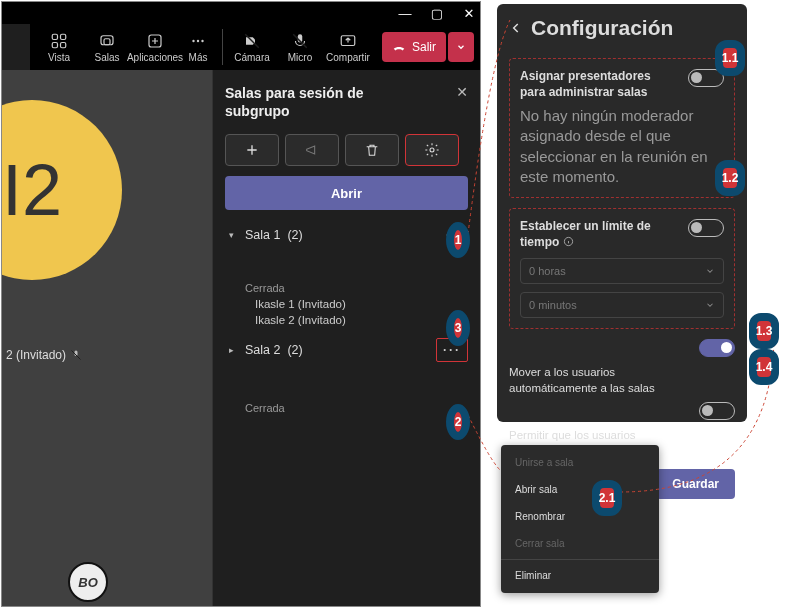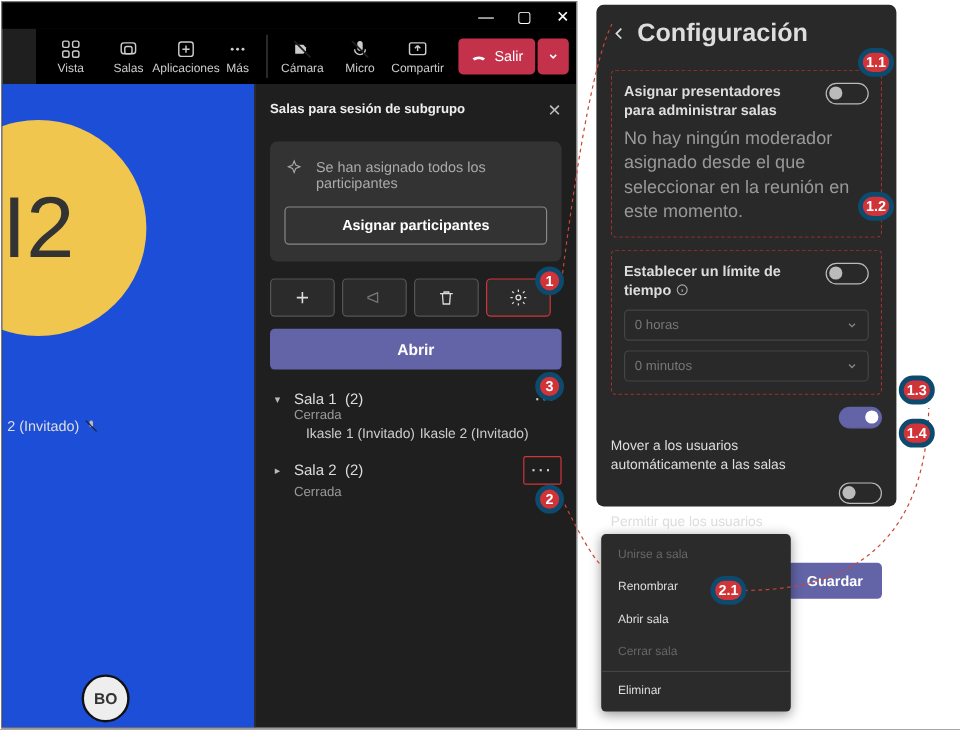--- a/index.html
+++ b/index.html
@@ -10,50 +10,50 @@
   .titlebar .winbtn { width: 18px; height: 18px; color: #fff; display:flex; align-items:center; justify-content:center; font-size:13px;}
   .topbar { height: 46px; background: #000; display: flex; align-items: center; padding: 0 6px; gap: 2px; margin-left: 28px; }
   .top-item { display:flex; flex-direction:column; align-items:center; justify-content:center; color:#ccc; font-size:10px; width:46px; height:44px; gap:2px; }
   .top-item svg { width:18px; height:18px; }
   .top-item.more { width:36px; }
   .topbar-sep { width:1px; height:36px; background:#444; margin:0 4px; }
   .leave-btn { background:#c4314b; color:#fff; border:none; border-radius:4px; height:30px; padding:0 10px; font-size:12px; font-weight:400; display:flex; align-items:center; gap:6px; }
   .leave-wrap { display:flex; align-items:center; gap:0; margin-left:auto; }
   .leave-arrow { background:#c4314b; color:#fff; width:26px; height:30px; border-radius:4px; display:flex; align-items:center; justify-content:center; margin-left:2px;}
 
-  .meeting-area { position:absolute; left:0; top:68px; width:210px; bottom:0; background:#1d4ed8; overflow:hidden;}
+  .meeting-area { position:absolute; left:0; top:68px; width:210px; bottom:0; background:#404040; overflow:hidden;}
   .big-avatar { position:absolute; left:-60px; top:30px; width:180px; height:180px; border-radius:50%; background:#f0c64e; display:flex; align-items:center; justify-content:center; font-size:72px; color:#333; font-weight:300;}
   .invitee { position:absolute; left:4px; top:278px; color:#ddd; font-size:12px; display:flex; align-items:center; gap:4px;}
-  .small-avatar { position:absolute; left:66px; bottom:4px; width:40px; height:40px; border-radius:50%; background:#eee; color:#333; display:flex; align-items:center; justify-content:center; font-size:13px; font-weight:600; border:2px solid #111; }
+  .small-avatar { position:absolute; left:66px; bottom:4px; width:40px; height:40px; border-radius:50%; background:#eee; color:#333; display:flex; align-items:center; justify-content:center; font-size:13px; font-weight:600; border:2px solid #111;font-style:italic; }
 
   .panel { position:absolute; left:210px; top:68px; right:0; bottom:0; background:#1f1f1f; padding:14px 12px 10px 12px; color:#eee; border-left:1px solid #333;}
   .panel-head { display:flex; justify-content:space-between; align-items:flex-start; }
-  .panel-title { font-size:11px; font-weight:600; line-height:1.3; max-width:200px;}
+  .panel-title { font-size:14px; font-weight:600; line-height:1.3; max-width:200px;}
   .close-x { color:#bbb; font-size:14px; }
 
   .info-box { background:#333; border-radius:6px; margin-top:18px; padding:14px 12px 14px 12px; }
   .info-row { display:flex; align-items:flex-start; gap:10px; color:#aaa; font-size:12px; }
   .assign-btn { width:100%; margin-top:12px; border:1px solid #888; background:transparent; color:#fff; border-radius:4px; height:32px; font-size:12px; font-weight:600;}
 
   .toolbar { display:flex; gap:6px; margin-top:14px; }
   .tb-btn { flex:0 0 auto; width:54px; height:32px; border:1px solid #555; background:#2b2b2b; border-radius:4px; display:flex; align-items:center; justify-content:center; color:#ddd;}
   .tb-btn svg { width:16px; height:16px; }
   .tb-btn.gear { border:1.5px solid #d13438; }
 
   .open-btn { width:100%; margin-top:10px; height:34px; background:#6264a7; color:#fff; border:none; border-radius:4px; font-size:13px; font-weight:600;}
 
   .rooms { margin-top:14px; font-size:12px; color:#ddd; }
   .room { padding:4px 0 2px 4px; }
   .room-head { display:flex; align-items:center; gap:6px;}
   .room-head .arrow { font-size:9px; color:#bbb; width:10px; display:inline-block;}
   .room-name { font-size:12.5px; }
-  .room-status { color:#999; font-size:11px; margin-left:16px; }
+  .room-status { color:#999; font-size:11px; margin-left:16px;margin-top:40px; }
   .room-dots { margin-left:auto; color:#ccc; letter-spacing:2px; font-weight:700; padding-right:4px;}
   .room-row2 .room-dots { border:1px solid #d13438; padding:4px 6px; border-radius:2px;}
-  .members { margin:4px 0 6px 26px; color:#ccc; font-size:11.5px; display:flex; flex-direction:row; gap:4px;}
+  .members { margin:4px 0 6px 26px; color:#ccc; font-size:11.5px; display:flex; flex-direction:column; gap:4px;}
 
   
   .settings { position:absolute; left:497px; top:4px; width:250px; height:418px; background:#292929; border-radius:6px; padding:12px 12px 12px 12px; color:#ddd; }
   .settings-head { display:flex; align-items:center; gap:8px; font-size:21px; font-weight:600; margin-bottom:18px;}
   .section { border:1px dashed #a03030; border-radius:4px; padding:10px 10px 10px 10px; margin-bottom:10px; position:relative;}
   .sec-row { display:flex; justify-content:space-between; align-items:flex-start; gap:8px; }
   .sec-label { font-size:12px; line-height:1.3; max-width:150px; font-weight:600;}
   .sec-desc { font-size:15px; color:#999; margin-top:6px; line-height:1.35; }
   .toggle { width:36px; height:18px; border-radius:9px; border:1.5px solid #bbb; position:relative; flex-shrink:0; }
   .toggle .knob { position:absolute; top:1.5px; left:2px; width:11px; height:11px; border-radius:50%; background:#bbb; }
@@ -64,21 +64,21 @@
   .plain-row .lbl { font-size:11.5px; max-width:160px; line-height:1.35;margin-top:26px;}
   .save-btn { background:#6264a7; color:#fff; border:none; border-radius:4px; height:30px; padding:0 16px; font-size:12px; font-weight:700; float:right; margin-top:10px;}
 
   
   .ctx { position:absolute; left:501px; top:445px; width:158px; background:#2b2b2b; border-radius:4px; padding:4px 0; color:#ddd; font-size:10px; box-shadow:0 2px 10px rgba(0,0,0,.4);}
   .ctx-item { padding:8px 14px; }
   .ctx-item.disabled { color:#666; }
   .ctx-sep { height:1px; background:#444; margin:2px 0;}
 
   
-  .callout { position:absolute; width:24px; height:24px; border-radius:50%; background:#d13438; color:#fff; font-size:12px; font-weight:700; display:flex; align-items:center; justify-content:center; border:4px solid #0c4a6e; z-index:50;}
+  .callout { position:absolute; width:24px; height:36px; border-radius:50%; background:#d13438; color:#fff; font-size:12px; font-weight:700; display:flex; align-items:center; justify-content:center; border:8px solid #0c4a6e; z-index:50;}
   .callout.wide { width:30px; border-radius:12px; }
 
   
   .overlay { position:absolute; left:0; top:0; width:800px; height:608px; pointer-events:none; z-index:40;}
 </style>
 </head>
 <body>
 
 <div class="left-app">
   <div class="titlebar">
@@ -172,29 +172,20 @@
       <span>BO</span>
     </div>
   </div>
 
   <div class="panel">
     <div class="panel-head">
       <div class="panel-title">Salas para sesión de subgrupo</div>
       <div class="close-x">✕</div>
     </div>
 
-    <div class="info-box">
-      <div class="info-row">
-        <svg width="18" height="18" viewBox="0 0 24 24" fill="none" stroke="#aaa" stroke-width="1.4">
-            <path d="M12 2l2 5 5 2-5 2-2 5-2-5-5-2 5-2z"></path>
-          </svg>
-        <span>Se han asignado todos los participantes</span>
-      </div>
-      <button class="assign-btn">Asignar participantes</button>
-    </div>
 
     <div class="toolbar">
       <div class="tb-btn">
         <svg viewBox="0 0 24 24" fill="none" stroke="#ddd" stroke-width="2">
             <path d="M12 5v14M5 12h14"></path>
           </svg>
       </div>
       <div class="tb-btn">
         <svg viewBox="0 0 24 24" fill="none" stroke="#777" stroke-width="1.6">
             <path d="M4 11l12-5v12L4 13z"></path>
@@ -296,22 +287,22 @@
     <div class="toggle">
         <div class="knob"></div>
       </div>
   </div>
 
   <button class="save-btn">Guardar</button>
 </div>
 
 <div class="ctx">
   <div class="ctx-item disabled">Unirse a sala</div>
+  <div class="ctx-item">Abrir sala</div>
   <div class="ctx-item">Renombrar</div>
-  <div class="ctx-item">Abrir sala</div>
   <div class="ctx-item disabled">Cerrar sala</div>
   <div class="ctx-sep"></div>
   <div class="ctx-item">Eliminar</div>
 </div>
 
 <div class="callout" style="left:446px; top:222px">1</div>
 <div class="callout" style="left:446px; top:404px">2</div>
 <div class="callout" style="left:446px; top:310px">3</div>
 <div class="callout wide" style="left:715px; top:40px">1.1</div>
 <div class="callout wide" style="left:715px; top:160px">1.2</div>

